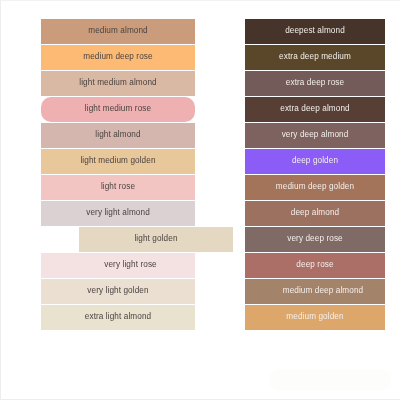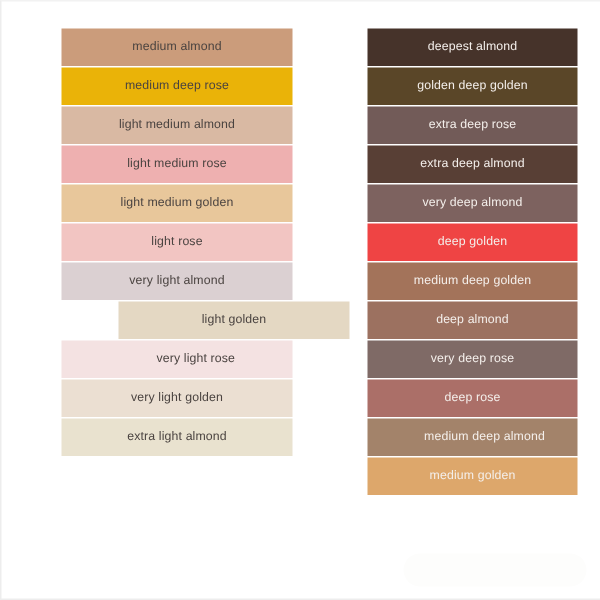--- a/index.html
+++ b/index.html
@@ -90,28 +90,31 @@
 <body>
 
 <div id="palette-canvas">
 
   <div class="columns">
 
     <div class="swatch-column" id="column-light">
         <div class="swatch" style="background: rgb(203, 156, 123);">
           <span class="swatch-label">medium almond</span>
         </div>
-        <div class="swatch" style="background: #eab308;">
+        <div class="swatch" style="background: #fdba74;">
           <span class="swatch-label">medium deep rose</span>
         </div>
         <div class="swatch" style="background: rgb(217, 185, 163);">
           <span class="swatch-label">light medium almond</span>
         </div>
-        <div class="swatch" style="background: rgb(238, 176, 176);">
+        <div class="swatch" style="background: rgb(238, 176, 176); border-radius: 10px;">
           <span class="swatch-label">light medium rose</span>
+        </div>
+        <div class="swatch" style="background: rgb(213, 182, 174);">
+          <span class="swatch-label">light almond</span>
         </div>
         <div class="swatch" style="background: rgb(232, 199, 155);">
           <span class="swatch-label">light medium golden</span>
         </div>
         <div class="swatch" style="background: rgb(242, 197, 194);">
           <span class="swatch-label">light rose</span>
         </div>
         <div class="swatch" style="background: rgb(219, 208, 210);">
           <span class="swatch-label">very light almond</span>
         </div>
@@ -127,32 +130,32 @@
         <div class="swatch" style="background: rgb(233, 226, 207);">
           <span class="swatch-label">extra light almond</span>
         </div>
       </div>
 
     <div class="swatch-column" id="column-deep">
         <div class="swatch" style="background: rgb(70, 51, 42);">
           <span class="swatch-label">deepest almond</span>
         </div>
         <div class="swatch" style="background: rgb(90, 70, 40);">
-          <span class="swatch-label">golden deep golden</span>
+          <span class="swatch-label">extra deep medium</span>
         </div>
         <div class="swatch" style="background: rgb(114, 91, 88); align-items: center;">
           <span class="swatch-label">extra deep rose</span>
         </div>
         <div class="swatch" style="background: rgb(88, 63, 53);">
           <span class="swatch-label">extra deep almond</span>
         </div>
         <div class="swatch" style="background: rgb(125, 98, 95);">
           <span class="swatch-label">very deep almond</span>
         </div>
-        <div class="swatch" style="background: #ef4444;">
+        <div class="swatch" style="background: #8b5cf6;">
           <span class="swatch-label">deep golden</span>
         </div>
         <div class="swatch" style="background: rgb(163, 115, 90);">
           <span class="swatch-label">medium deep golden</span>
         </div>
         <div class="swatch" style="background: rgb(156, 113, 96);">
           <span class="swatch-label">deep almond</span>
         </div>
         <div class="swatch" style="background: rgb(127, 106, 102);">
           <span class="swatch-label">very deep rose</span>

